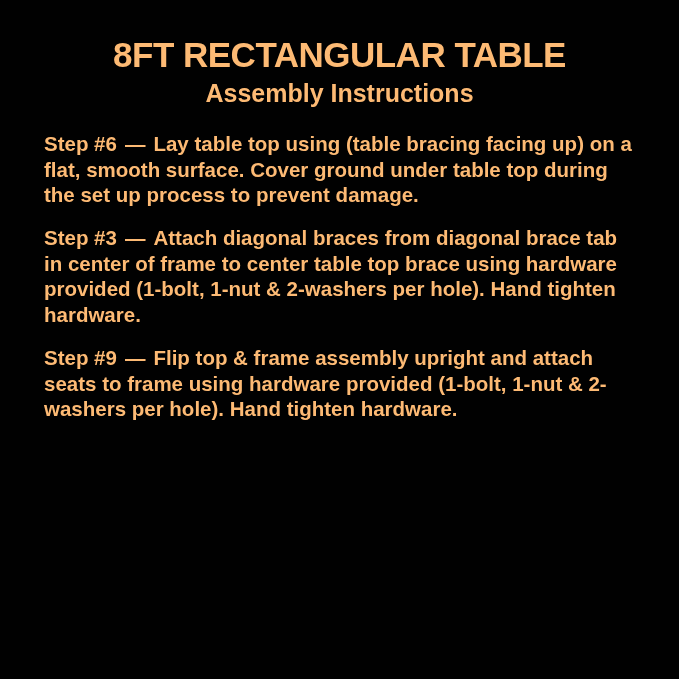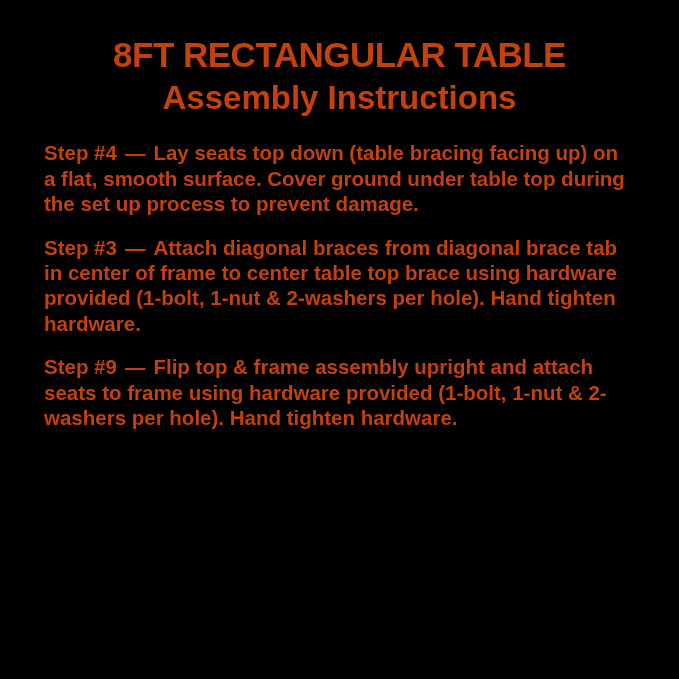--- a/index.html
+++ b/index.html
@@ -5,40 +5,40 @@
   html, body {
     margin: 0;
     padding: 0;
     background: #000;
   }
   .poster {
     position: relative;
     width: 679px;
     height: 679px;
     background: #010101;
-    color: #c2410c;
+    color: #fdba74;
     font-family: "Liberation Sans", "DejaVu Sans", sans-serif;
     font-weight: bold;
     box-sizing: border-box;
     padding: 36px 44px 0 44px;
     overflow: hidden;
   }
   .header {
     text-align: center;
     margin-bottom: 24px;
   }
   .title {
     font-size: 35px;
     line-height: 1.1;
     letter-spacing: -0.5px;
     margin: 0;
     font-weight: 800;
   }
   .subtitle {
-    font-size: 33px;
+    font-size: 25px;
     line-height: 1.15;
     margin: 4px 0 0 0;
     font-weight: 800;
   }
   .steps {
     font-size: 20.5px;
     line-height: 1.24;
   }
   .step {
     margin: 0 0 18px 0;
@@ -51,21 +51,21 @@
 </head>
 <body>
 
 <div class="poster">
   <div class="header">
     <h1 class="title">8FT RECTANGULAR TABLE</h1>
     <h2 class="subtitle">Assembly Instructions</h2>
   </div>
 
   <div class="steps">
-    <p class="step"><span>Step #4</span><span class="dash">—</span><span>Lay seats top down (table bracing facing up) on a flat, smooth surface. Cover ground under table top during the set up process to prevent damage.</span></p>
+    <p class="step"><span>Step #6</span><span class="dash">—</span><span>Lay table top using (table bracing facing up) on a flat, smooth surface. Cover ground under table top during the set up process to prevent damage.</span></p>
 
 
     <p class="step"><span>Step #3</span><span class="dash">—</span><span>Attach diagonal braces from diagonal brace tab in center of frame to center table top brace using hardware provided (1-bolt, 1-nut &amp; 2-washers per hole). Hand tighten hardware.</span></p>
 
     <p class="step"><span>Step #9</span><span class="dash">—</span><span>Flip top &amp; frame assembly upright and attach seats to frame using hardware provided (1-bolt, 1-nut &amp; 2-washers per hole). Hand tighten hardware.</span></p>
 
   </div>
 </div>
 
 </body></html>

